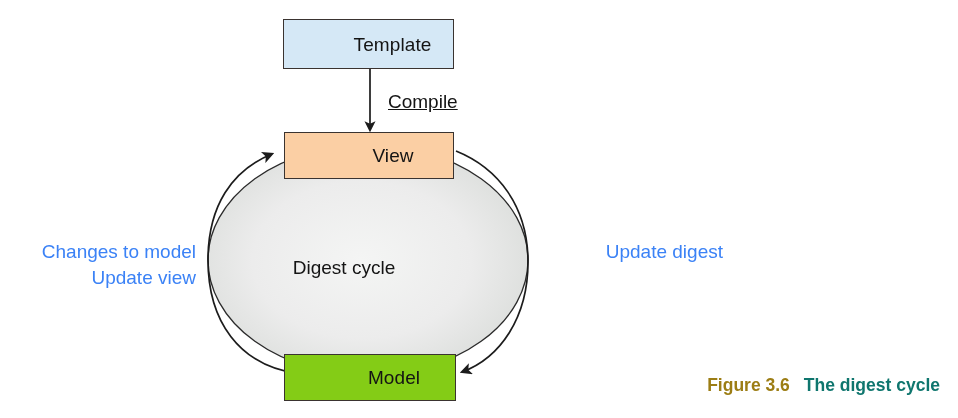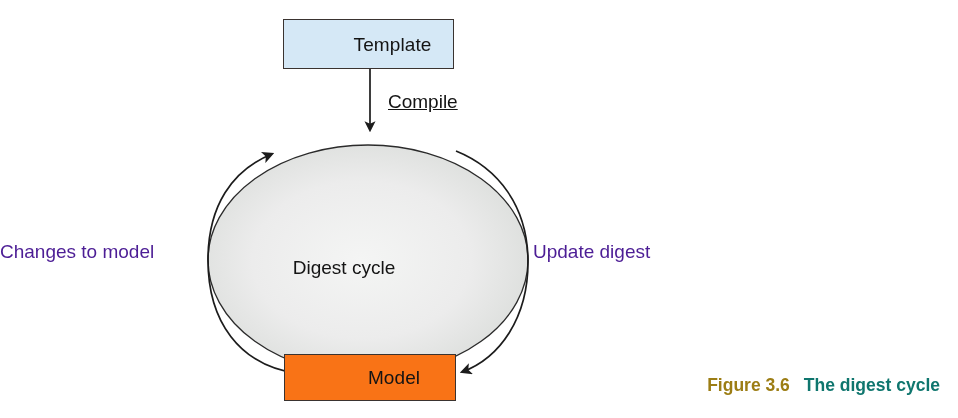--- a/index.html
+++ b/index.html
@@ -60,21 +60,21 @@
     width: 170px;
     height: 47px;
     background: #fbcfa4;
   }
 
   #node-model {
     left: 284px;
     top: 354px;
     width: 172px;
     height: 47px;
-    background: #f97316;
+    background: #84cc16;
   }
 
   
   .diagram-text {
     position: absolute;
     font-size: 19px;
     line-height: 25px;
     color: #141414;
     white-space: nowrap;
   }
@@ -89,22 +89,22 @@
     left: 208px;
     top: 255px;
     width: 272px;
     text-align: center;
   }
 
   .side-label {
     position: absolute;
     font-size: 19px;
     line-height: 26px;
-    color: #4c1d95;
-    text-align: left;
+    color: #3b82f6;
+    text-align: right;
     white-space: nowrap;
   }
 
   #label-left {
     left: 0px;
     top: 239px;
     width: 196px;
   }
 
   #label-right {
@@ -159,25 +159,29 @@
 
     <line x1="370" y1="69" x2="370" y2="129" stroke="#1c1c1c" stroke-width="1.7" marker-end="url(#arrowDown)"></line>
   </svg>
 
   <div class="node-box" id="node-template">
     <span>Template</span>
   </div>
 
   <div class="diagram-text" id="label-compile">Compile</div>
 
+  <div class="node-box" id="node-view">
+    <span>View</span>
+  </div>
 
   <div class="diagram-text" id="label-digest-cycle">Digest cycle</div>
 
   <div class="side-label" id="label-left">
     <div>Changes to model</div>
+    <div>Update view</div>
   </div>
 
   <div class="side-label" id="label-right">
     <div>Update digest</div>
   </div>
 
   <div class="node-box" id="node-model">
     <span>Model</span>
   </div>
 

